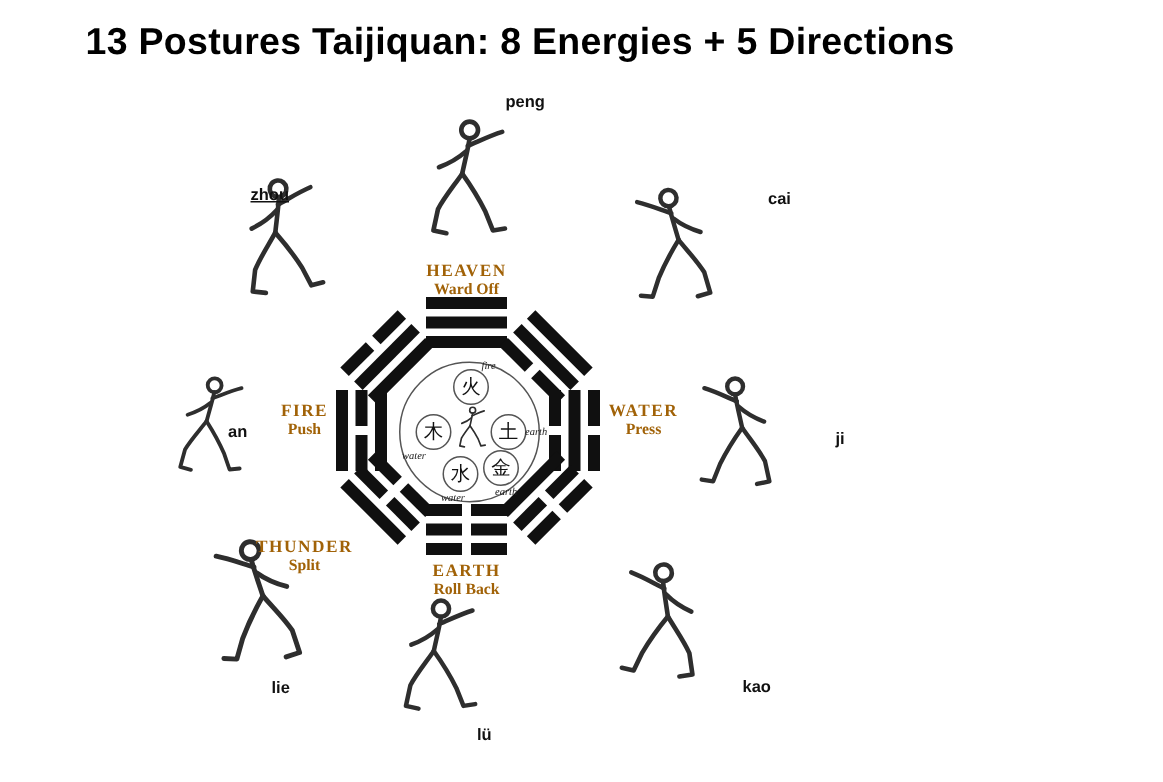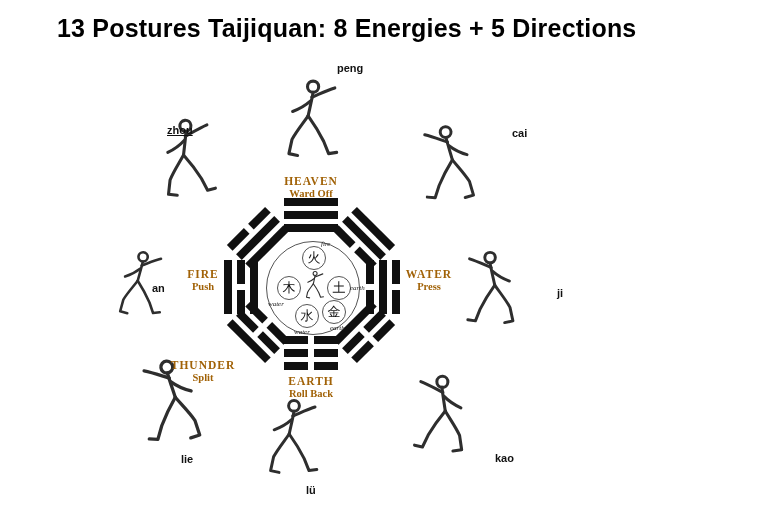--- a/index.html
+++ b/index.html
@@ -14,21 +14,21 @@
   }
   
   .pinyin{position:absolute;font-size:11px;font-weight:bold;color:#111;white-space:nowrap;padding-left:40px;}
   .lbl-peng{left:297px;top:62px;}
   .lbl-zhou{left:127px;top:124px;text-decoration:underline;}
   .lbl-cai{left:472px;top:127px;}
   .lbl-an{left:112px;top:282px;}
   .lbl-ji{left:517px;top:287px;}
   .lbl-lie{left:141px;top:453px;}
   .lbl-kao{left:455px;top:452px;}
-  .lbl-lu{left:266px;top:484px;}
+  .lbl-lu{left:278px;top:484px;}
   
   .gate{position:absolute;width:110px;text-align:center;font-family:"Liberation Serif",serif;color:#a16207;}
   .gate-name{font-weight:bold;font-size:11.5px;letter-spacing:1px;}
   .gate-tech{font-weight:bold;font-size:10.5px;margin-top:1px;}
   .gate-heaven{left:256px;top:175px;}
   .gate-valley{left:150px;top:200px;}
   .gate-wind{left:349px;top:200px;}
   .gate-fire{left:148px;top:268px;}
   .gate-water{left:374px;top:268px;}
   .gate-thunder{left:148px;top:327px;margin-top:32px;}

